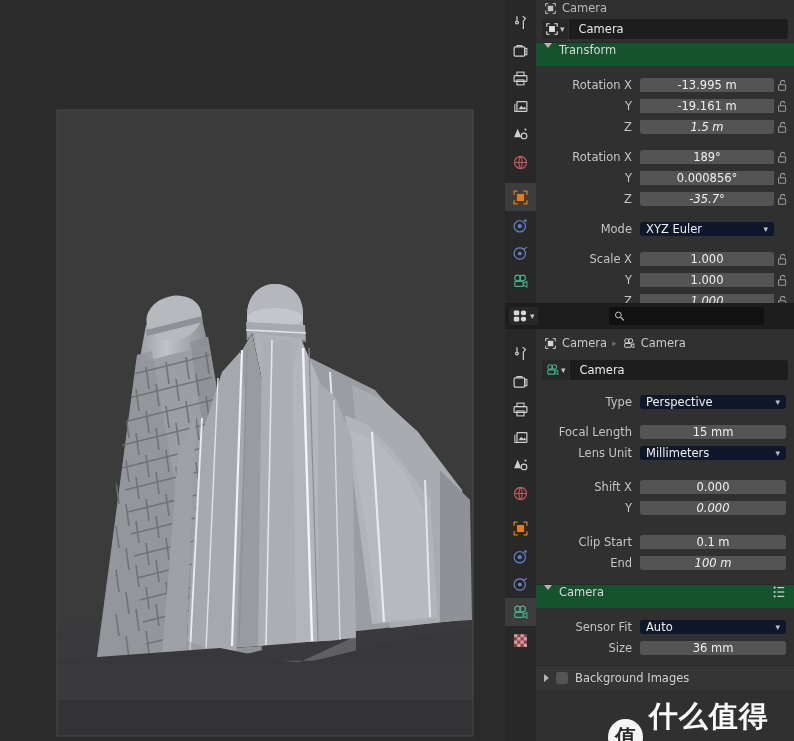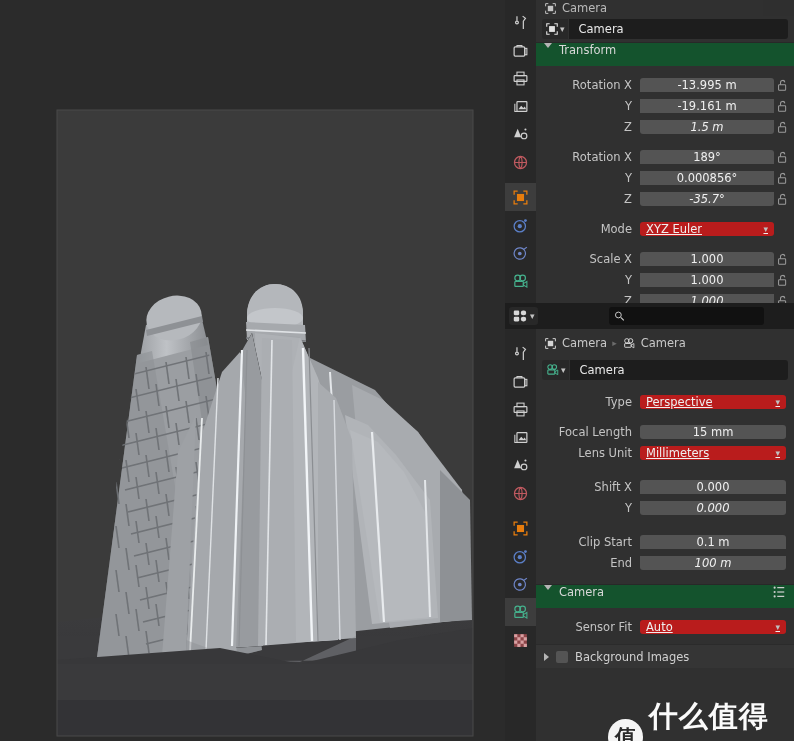--- a/index.html
+++ b/index.html
@@ -103,23 +103,22 @@
     font-size:11.5px; white-space:nowrap; overflow:hidden;
   }
   .pfield{
     flex:1; height:14px; border-radius:3px; display:flex;
     align-items:center; justify-content:center; color:#efefef;
     font-size:11.5px; cursor:ew-resize; position:relative;
   }
   .pfield.num{ background:#545454; }
   .pfield.num:first-of-type{}
   .pfield.enum{
-    background:#b91c1c; justify-content:flex-start; padding:0 6px;
+    background:#0f172a; justify-content:flex-start; padding:0 6px;
     cursor:pointer;
-    text-decoration:underline;
   }
   .pfield.enum .chev{ margin-left:auto; color:#c0c0c0; font-size:9px; }
   .lock{ width:16px; display:flex; align-items:center; justify-content:center; cursor:pointer;}
   .grp{ }
   .grp .prow:nth-child(1) .pfield.num{ border-radius:3px 3px 0 0; }
   .grp .prow:nth-child(2) .pfield.num{ border-radius:0;text-align:center; }
   .grp .prow:last-child .pfield.num{ border-radius:0 0 3px 3px;font-style:italic; }
   .grp.two .prow:nth-child(1) .pfield.num{ border-radius:3px 3px 0 0; }
   .grp.two .prow:nth-child(2) .pfield.num{ border-radius:0 0 3px 3px; }
   .spacer{ height:8px; }
@@ -796,20 +795,25 @@
 
     <div class="prow">
       <div class="plabel">Sensor Fit</div>
       <div class="pfield enum">
         <span>Auto</span>
         <span class="chev">▾</span>
       </div>
       <div style="width:4px"></div>
     </div>
 
+    <div class="prow">
+      <div class="plabel">Size</div>
+      <div class="pfield num" style="border-radius:3px">36 mm</div>
+      <div style="width:4px"></div>
+    </div>
 
     <div class="spacer" style="height:6px"></div>
 
 
     <div class="subpanel">
       <span class="tri right"></span>
       <span class="cbox"></span>
       <span>Background Images</span>
     </div>
 

